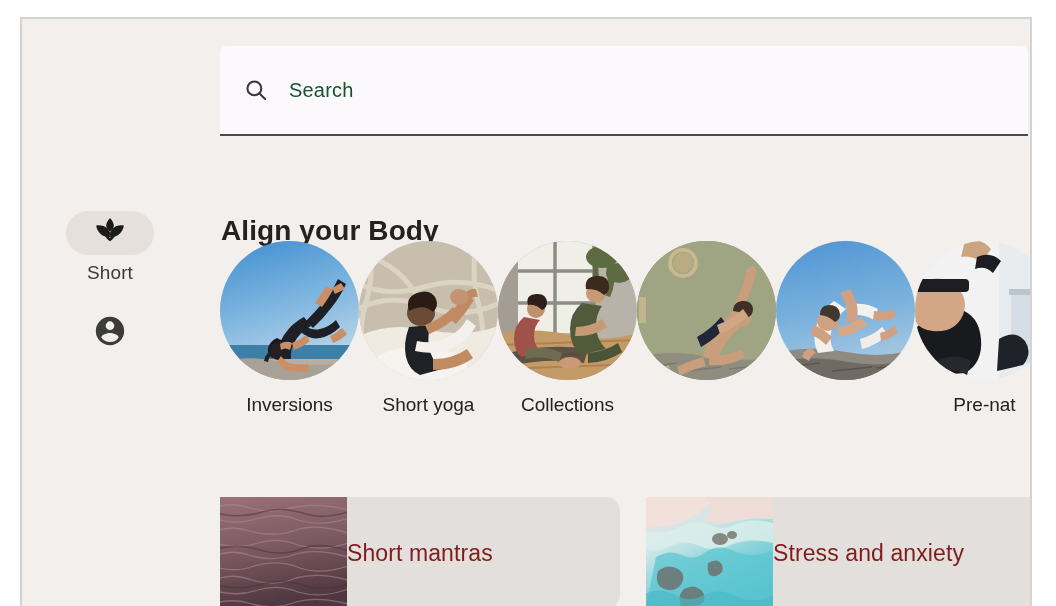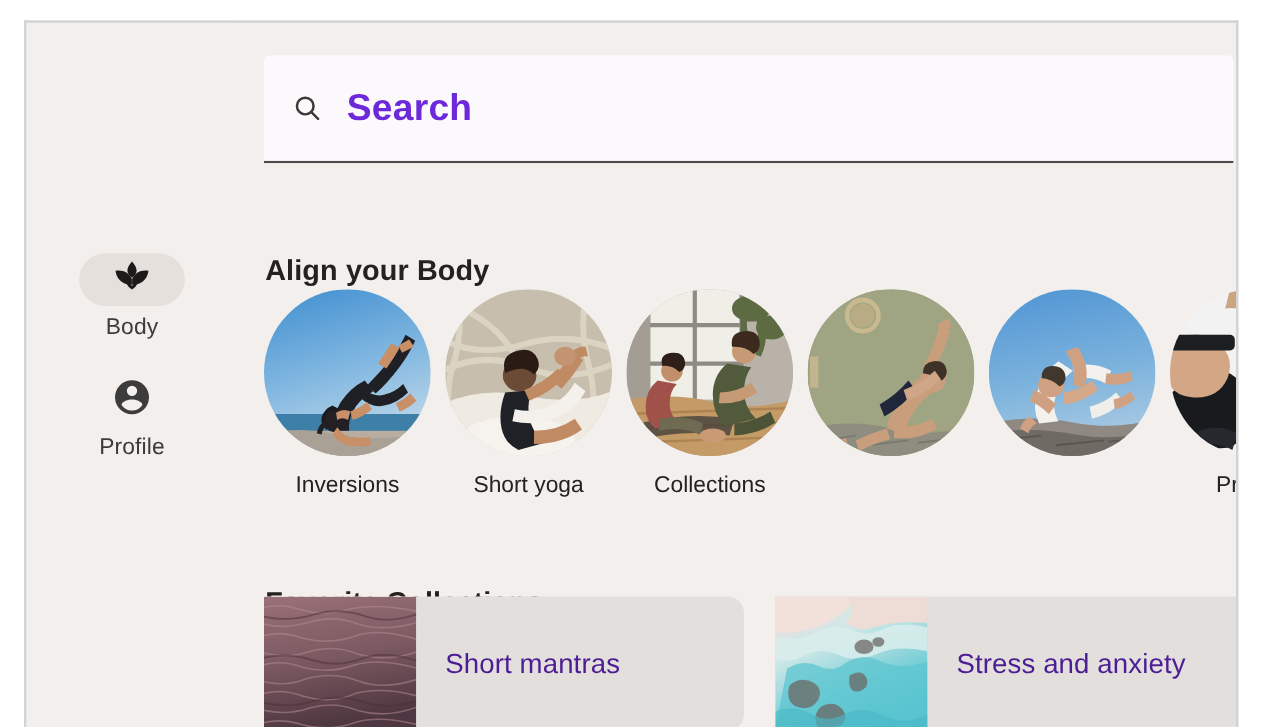--- a/index.html
+++ b/index.html
@@ -91,46 +91,44 @@
     align-items: center;
     cursor: text;
   }
   #search-icon-wrap {
     width: 26px; height: 26px;
     margin-left: 23px;
     flex: none;
   }
   #search-placeholder {
     margin-left: 20px;
-    font-size: 31px;
-    color: #6d28d9;
+    font-size: 20px;
+    color: #14532d;
     letter-spacing: 0.2px;
-    font-weight: bold;
   }
 
   
   .section-title {
     position: absolute;
     left: 23px;
-    font-size: 24px;
+    font-size: 28px;
     color: #25211f;
     letter-spacing: 0.1px;
   }
   #title-align { top: 173px; }
   #title-fav   { top: 450px; }
 
   
   #category-row {
     position: absolute;
     left: 22px;
     top: 222px;
     right: 0;
     height: 185px;
     display: flex;
-    gap: 12px;
   }
   .cat-item {
     width: 139px;
     flex: none;
     text-align: center;
     cursor: pointer;
   }
   .cat-circle {
     width: 139px;
     height: 139px;
@@ -169,23 +167,22 @@
     cursor: pointer;
   }
   .card-thumb {
     width: 127px;
     height: 112px;
     flex: none;
     overflow: hidden;
   }
   .card-thumb svg { display:block; width:127px; height:112px; }
   .card-title {
-    margin-left: 24px;
     font-size: 23px;
-    color: #4c1d95;
+    color: #7f1d1d;
     letter-spacing: 0.1px;
   }
 </style>
 </head>
 <body>
 
 <div id="app-window">
 
   <nav id="sidebar">
 
@@ -193,32 +190,31 @@
       <div class="nav-pill active">
         <span class="nav-icon">
           <svg width="40" height="40" viewBox="0 0 24 24" aria-hidden="true">
             <path fill="#1d1b1a" d="M12 4.2c-1.5 1.6-2.3 3.2-2.3 4.6 0 1.2.8 2.3 2.3 3.5 1.5-1.2 2.3-2.3 2.3-3.5 0-1.4-.8-3-2.3-4.6z"></path>
             <path fill="#1d1b1a" d="M12.05 12.9c1.1-2.6 3.6-4.3 6.6-4.3.55 0 1.1.05 1.6.16-.35 3.95-3.65 7.05-7.7 7.05-.18 0-.35 0-.5-.02v-2.89z"></path>
             <path fill="#1d1b1a" d="M11.95 12.9c-1.1-2.6-3.6-4.3-6.6-4.3-.55 0-1.1.05-1.6.16.35 3.95 3.65 7.05 7.7 7.05.18 0 .35 0 .5-.02v-2.89z"></path>
             <path fill="#1d1b1a" d="M8.6 13.6c1.4.55 2.6 1.5 3.4 2.75.8-1.25 2-2.2 3.4-2.75-.9 2.4-1.9 3.6-3.4 4.55-1.5-.95-2.5-2.15-3.4-4.55z"></path>
           </svg>
         </span>
       </div>
-      <div class="nav-label">Body</div>
+      <div class="nav-label">Short</div>
     </div>
 
     <div class="nav-item" id="nav-profile">
       <div class="nav-pill">
         <span class="nav-icon">
           <svg width="34" height="34" viewBox="0 0 24 24" aria-hidden="true">
             <path fill="#3c3c3c" d="M12 2a10 10 0 1 0 0 20 10 10 0 0 0 0-20zm0 3.2a3.05 3.05 0 1 1 0 6.1 3.05 3.05 0 0 1 0-6.1zm0 14.6c-2.55 0-4.8-1.3-6.1-3.28.03-2.02 4.07-3.13 6.1-3.13 2.02 0 6.07 1.11 6.1 3.13A7.27 7.27 0 0 1 12 19.8z"></path>
           </svg>
         </span>
       </div>
-      <div class="nav-label">Profile</div>
     </div>
 
   </nav>
 
   <main id="main">
 
     <div id="search-bar">
       <span id="search-icon-wrap">
         <svg width="26" height="26" viewBox="0 0 24 24" aria-hidden="true">
           <circle cx="10.5" cy="10.5" r="6.4" fill="none" stroke="#3b3937" stroke-width="1.9"></circle>

